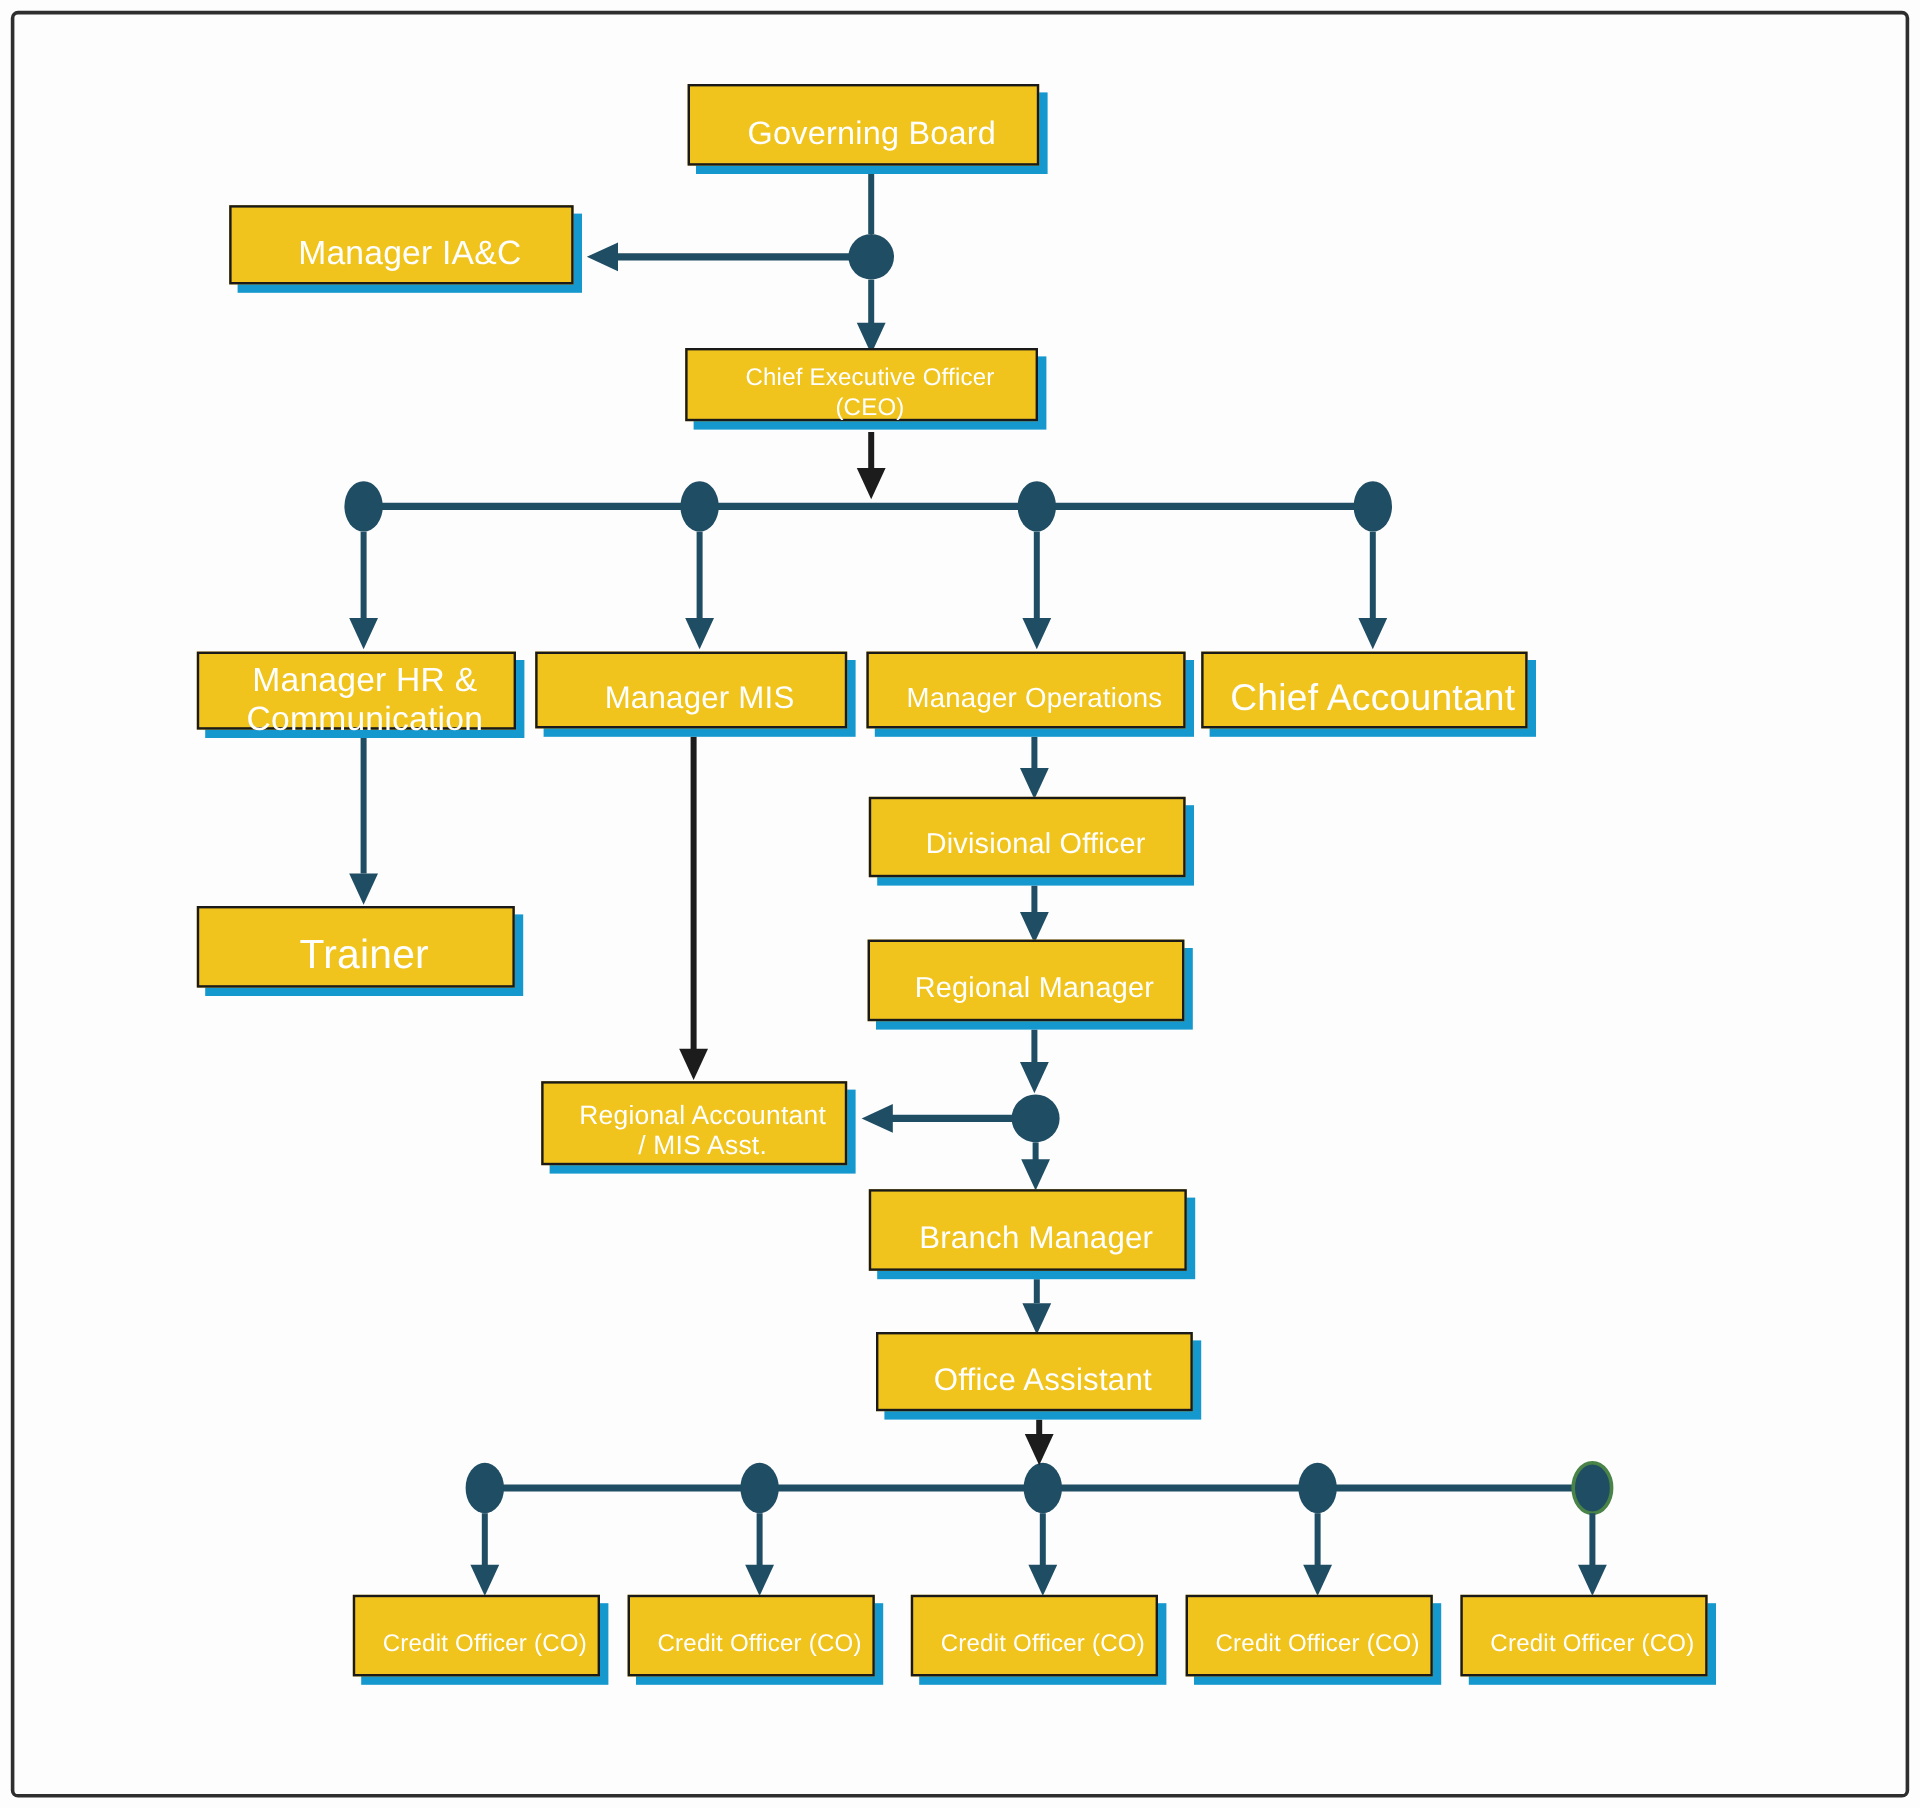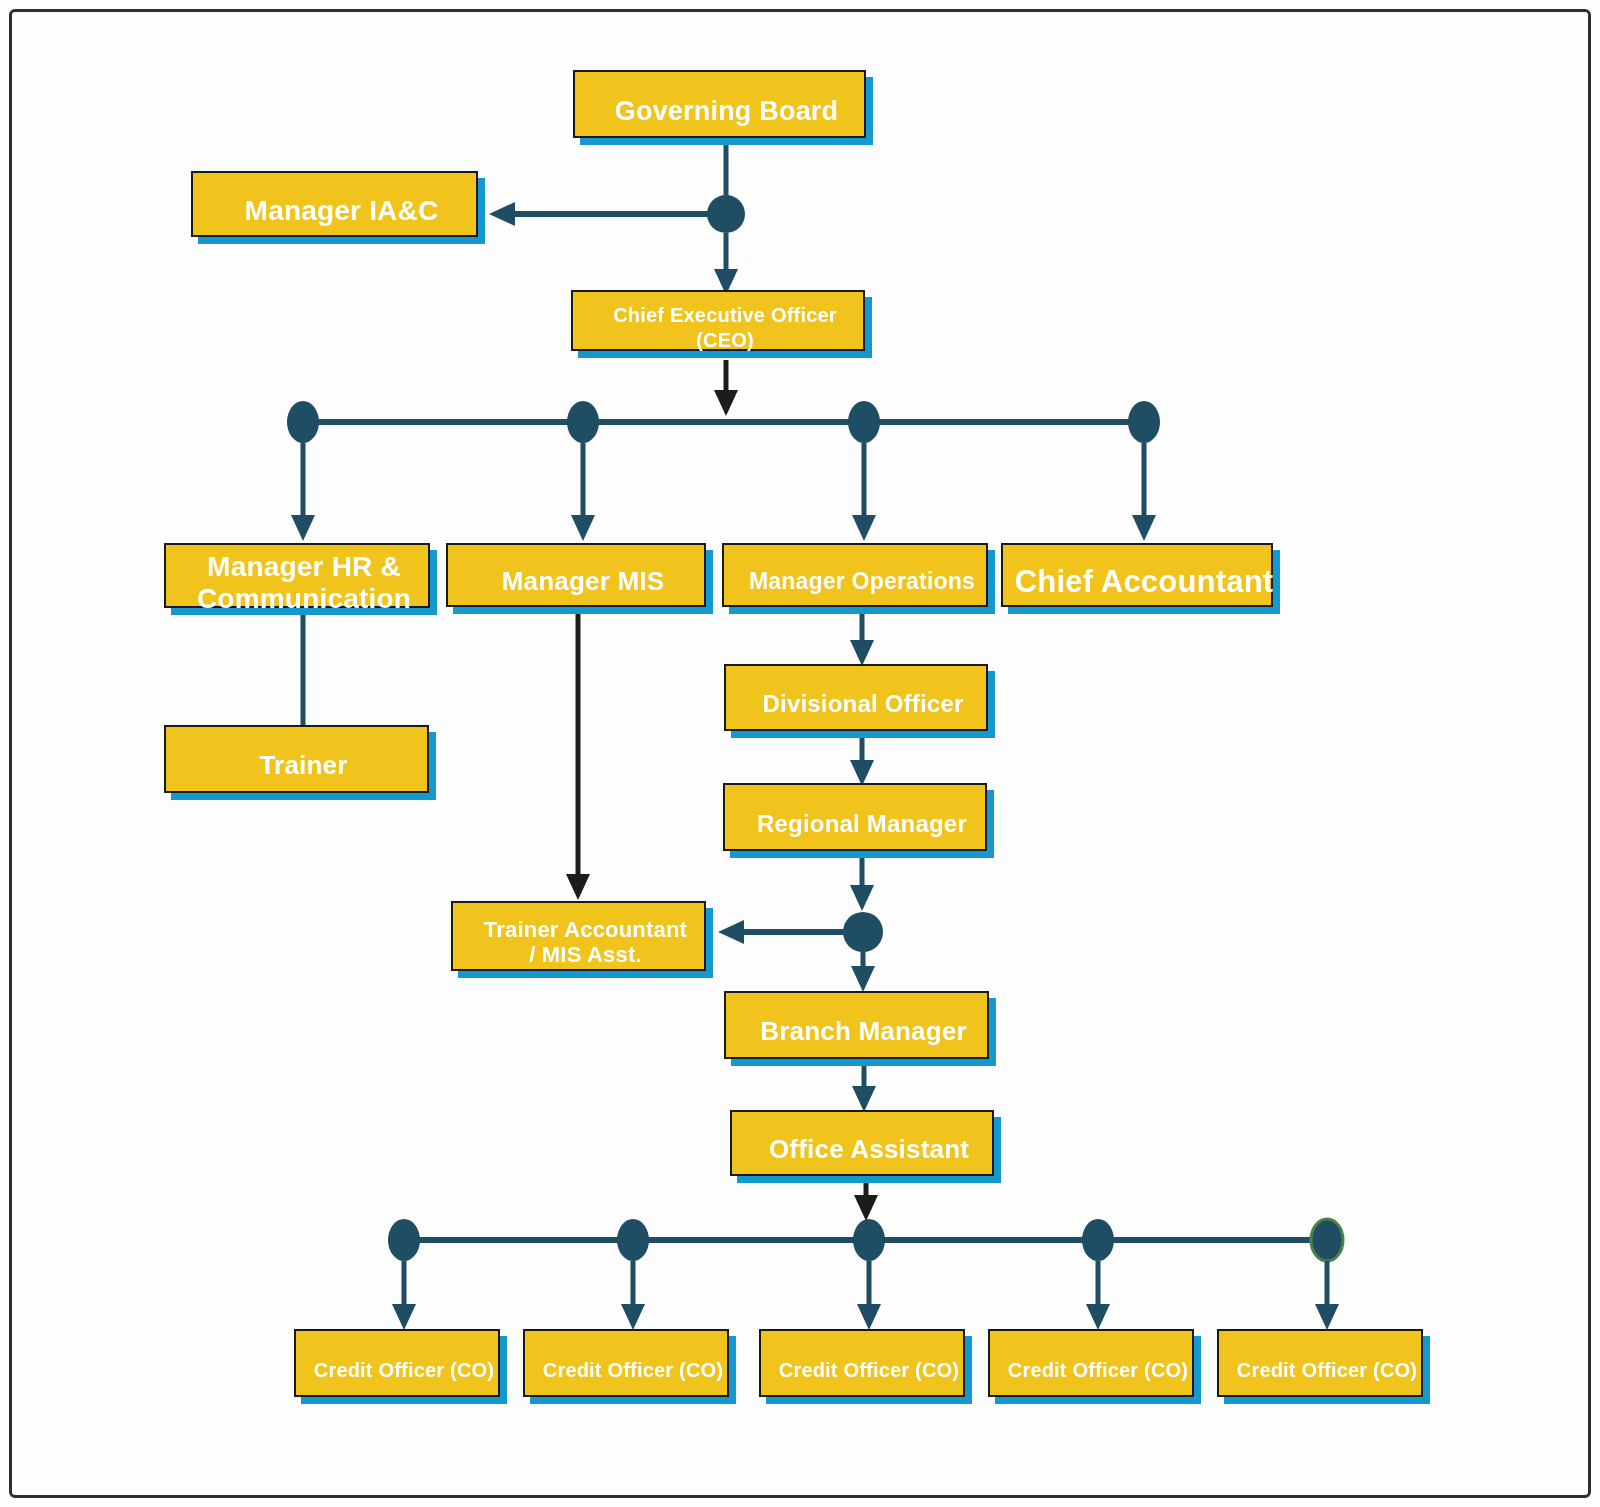--- a/index.html
+++ b/index.html
@@ -20,21 +20,21 @@
     display:flex; align-items:center; justify-content:center;
     text-align:center;
   }
   .node::before {
     content:""; position:absolute; left:-7px; top:-7px;
     width:100%; height:100%; box-sizing:border-box;
     background:#f0c41d; border:2px solid #1a1a1a;
     z-index:-1;
   }
   .node-label {
-    color:#ffffff; font-weight:bold; line-height:1.12;
+    color:#ffffff; font-weight:normal; line-height:1.12;
     white-space:pre-line; padding:2px 4px;
     letter-spacing:0.2px;
   }
 </style>
 </head>
 <body>
 
 <div class="canvas">
 
   <svg class="connectors" width="1600" height="1507" viewBox="0 0 1600 1507">
@@ -144,30 +144,30 @@
   </div>
 
   <div class="node" style="left:1008px;top:550px;width:272px;height:64px;font-size:31px">
     <span class="node-label">Chief Accountant</span>
   </div>
 
   <div class="node" style="left:731px;top:671px;width:264px;height:67px;font-size:24px">
     <span class="node-label">Divisional Officer</span>
   </div>
 
-  <div class="node" style="left:171px;top:732px;width:265px;height:68px;font-size:26px">
+  <div class="node" style="left:171px;top:762px;width:265px;height:68px;font-size:34px">
     <span class="node-label">Trainer</span>
   </div>
 
   <div class="node" style="left:730px;top:790px;width:264px;height:68px;font-size:24px">
     <span class="node-label">Regional Manager</span>
   </div>
 
   <div class="node" style="left:458px;top:908px;width:255px;height:70px;font-size:22px">
-    <span class="node-label">Trainer Accountant
+    <span class="node-label">Regional Accountant
 / MIS Asst.</span>
   </div>
 
   <div class="node" style="left:731px;top:998px;width:265px;height:68px;font-size:26px">
     <span class="node-label">Branch Manager</span>
   </div>
 
   <div class="node" style="left:737px;top:1117px;width:264px;height:66px;font-size:26px">
     <span class="node-label">Office Assistant</span>
   </div>

